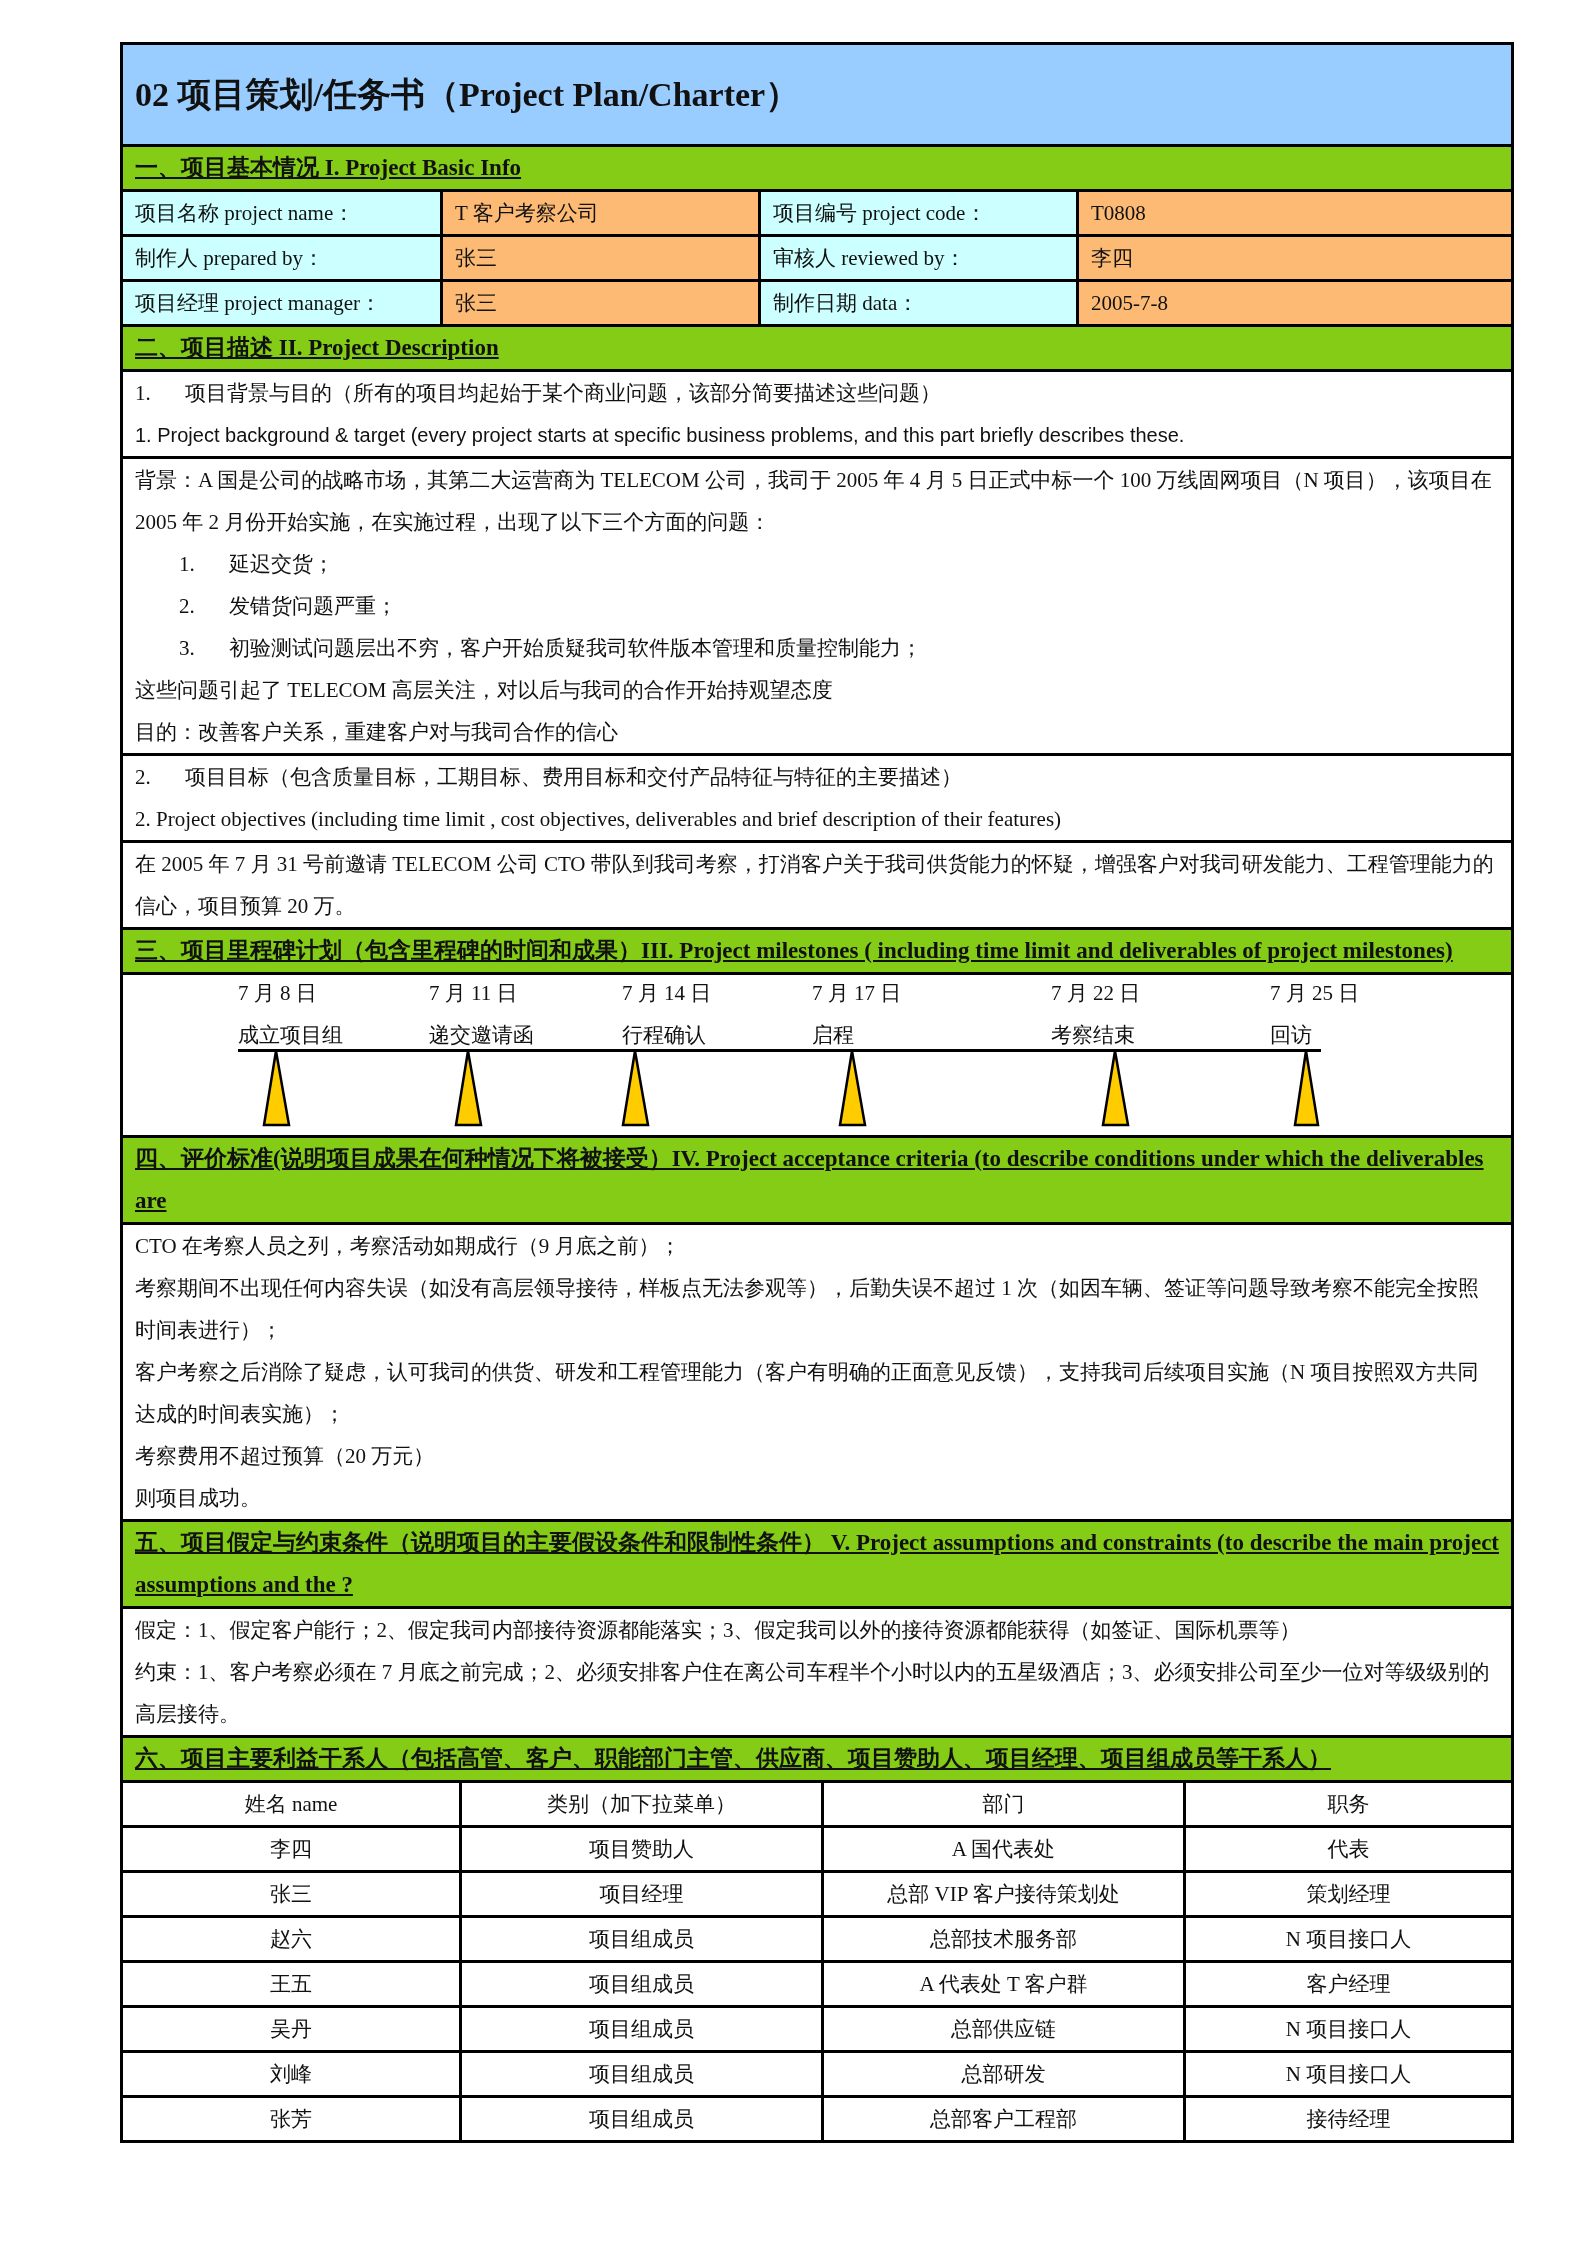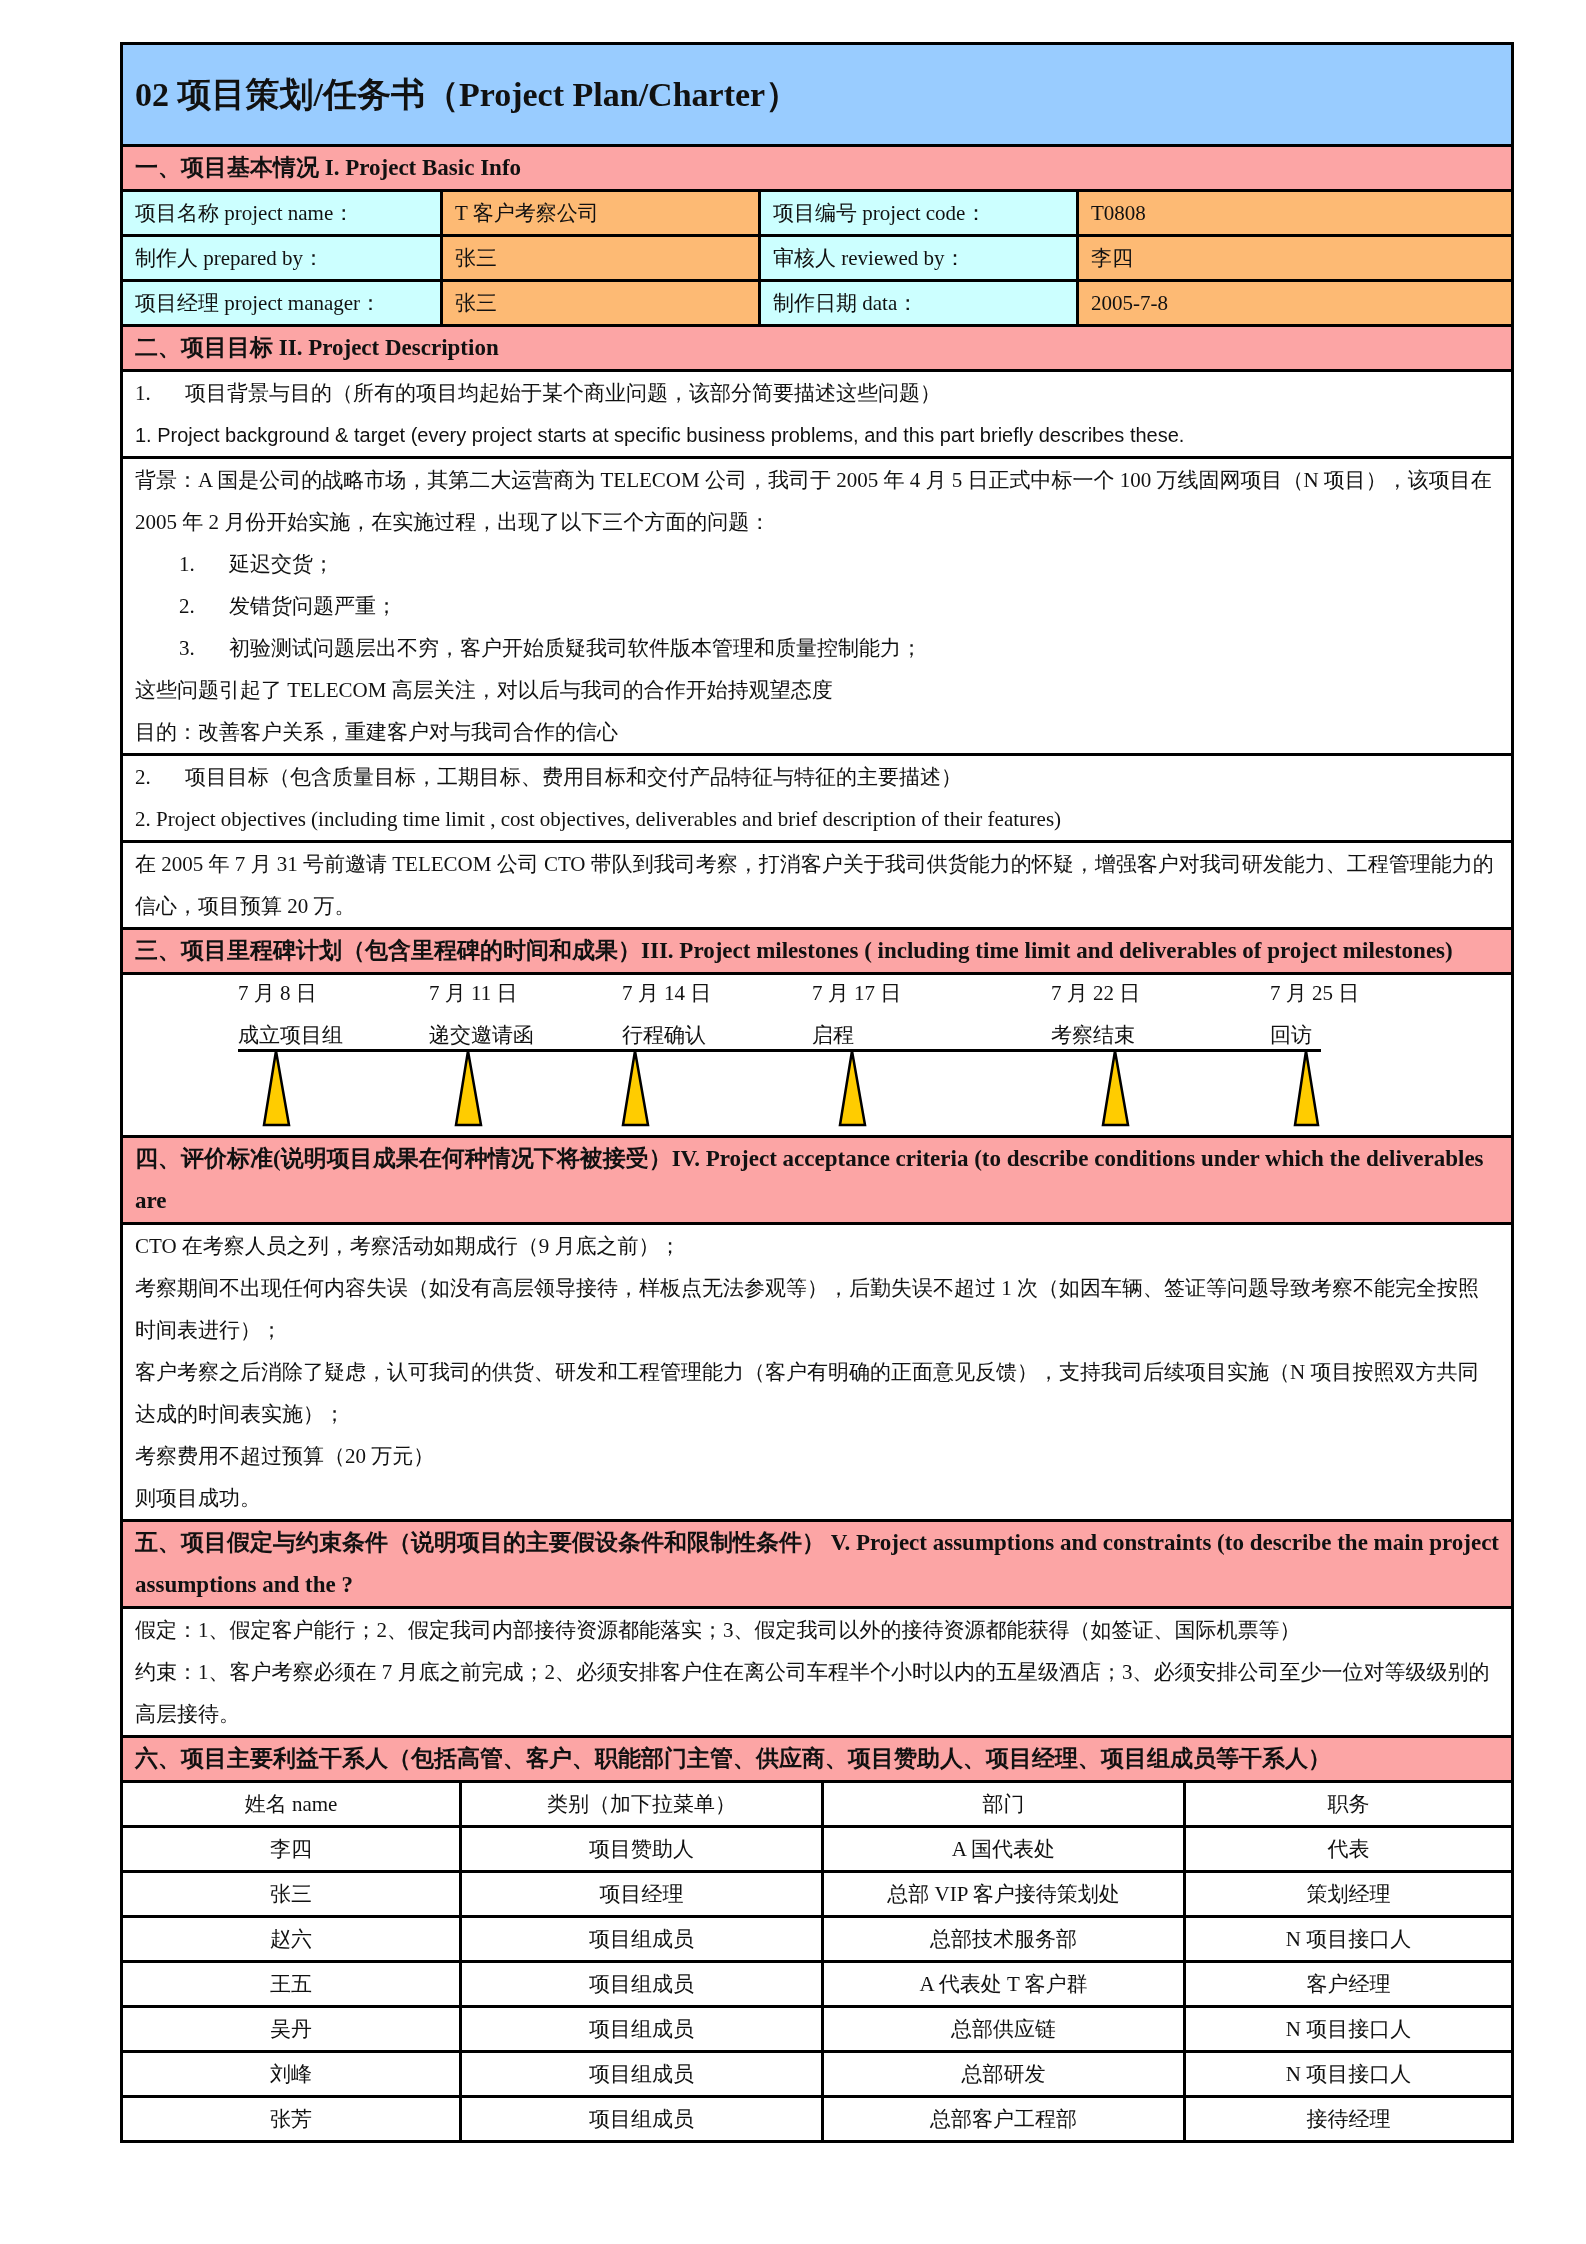--- a/index.html
+++ b/index.html
@@ -1,21 +1,21 @@
 <!DOCTYPE html>
 <html><head>
 <meta charset="utf-8">
 <style>
   html,body{margin:0;padding:0;background:#ffffff;}
   body{width:1586px;height:2244px;position:relative;font-family:"Liberation Serif","DejaVu Serif",serif;color:#111;}
   .page{position:absolute;left:120px;top:42px;width:1391px;}
   table.doc{border-collapse:collapse;width:1391px;table-layout:fixed;}
   table.doc td{border:3px solid #000;padding:0 12px;vertical-align:middle;font-size:21px;line-height:42px;}
   .title{background:#99CCFF;height:99px;font-weight:bold;font-size:34px !important;}
-  .sec{background:#fca5a5;font-weight:bold;font-size:23px !important;}
+  .sec{background:#84cc16;font-weight:bold;font-size:23px !important;text-decoration:underline;}
   .lbl{background:#CCFFFF;}
   .val{background:#fdba74;}
   .indent{padding-left:44px;display:block;}
   .num{display:inline-block;width:50px;}
   .sans{font-family:"Liberation Sans","DejaVu Sans",sans-serif;font-size:20px;}
   .block div{line-height:42px;}
   .milestones{position:relative;height:160px;padding:0 !important;text-align:center;}
   .ms{position:absolute;font-size:21px;line-height:24px;white-space:nowrap;}
   .tline{position:absolute;height:3px;background:#000;left:115px;width:1083px;top:74px;}
   .stk td{text-align:center;height:37px;}
@@ -53,21 +53,21 @@
     <td class="val">李四</td>
   </tr>
   <tr>
     <td class="lbl">项目经理 project manager：</td>
     <td class="val">张三</td>
     <td class="lbl">制作日期 data：</td>
     <td class="val">2005-7-8</td>
   </tr>
 
   <tr>
-          <td colspan="4" class="sec">二、项目目标  II. Project Description</td>
+          <td colspan="4" class="sec">二、项目描述  II. Project Description</td>
         </tr>
   <tr>
           <td colspan="4" class="block">
     <div><span class="num">1.</span><span>项目背景与目的（所有的项目均起始于某个商业问题，该部分简要描述这些问题）</span></div>
     <div class="sans">1. Project background &amp; target (every project starts at specific business problems, and this part briefly describes these.</div>
   </td>
         </tr>
   <tr>
           <td colspan="4" class="block">
     <div>背景：A 国是公司的战略市场，其第二大运营商为 TELECOM 公司，我司于 2005 年 4 月 5 日正式中标一个 100 万线固网项目（N 项目），该项目在 2005 年 2 月份开始实施，在实施过程，出现了以下三个方面的问题：</div>

